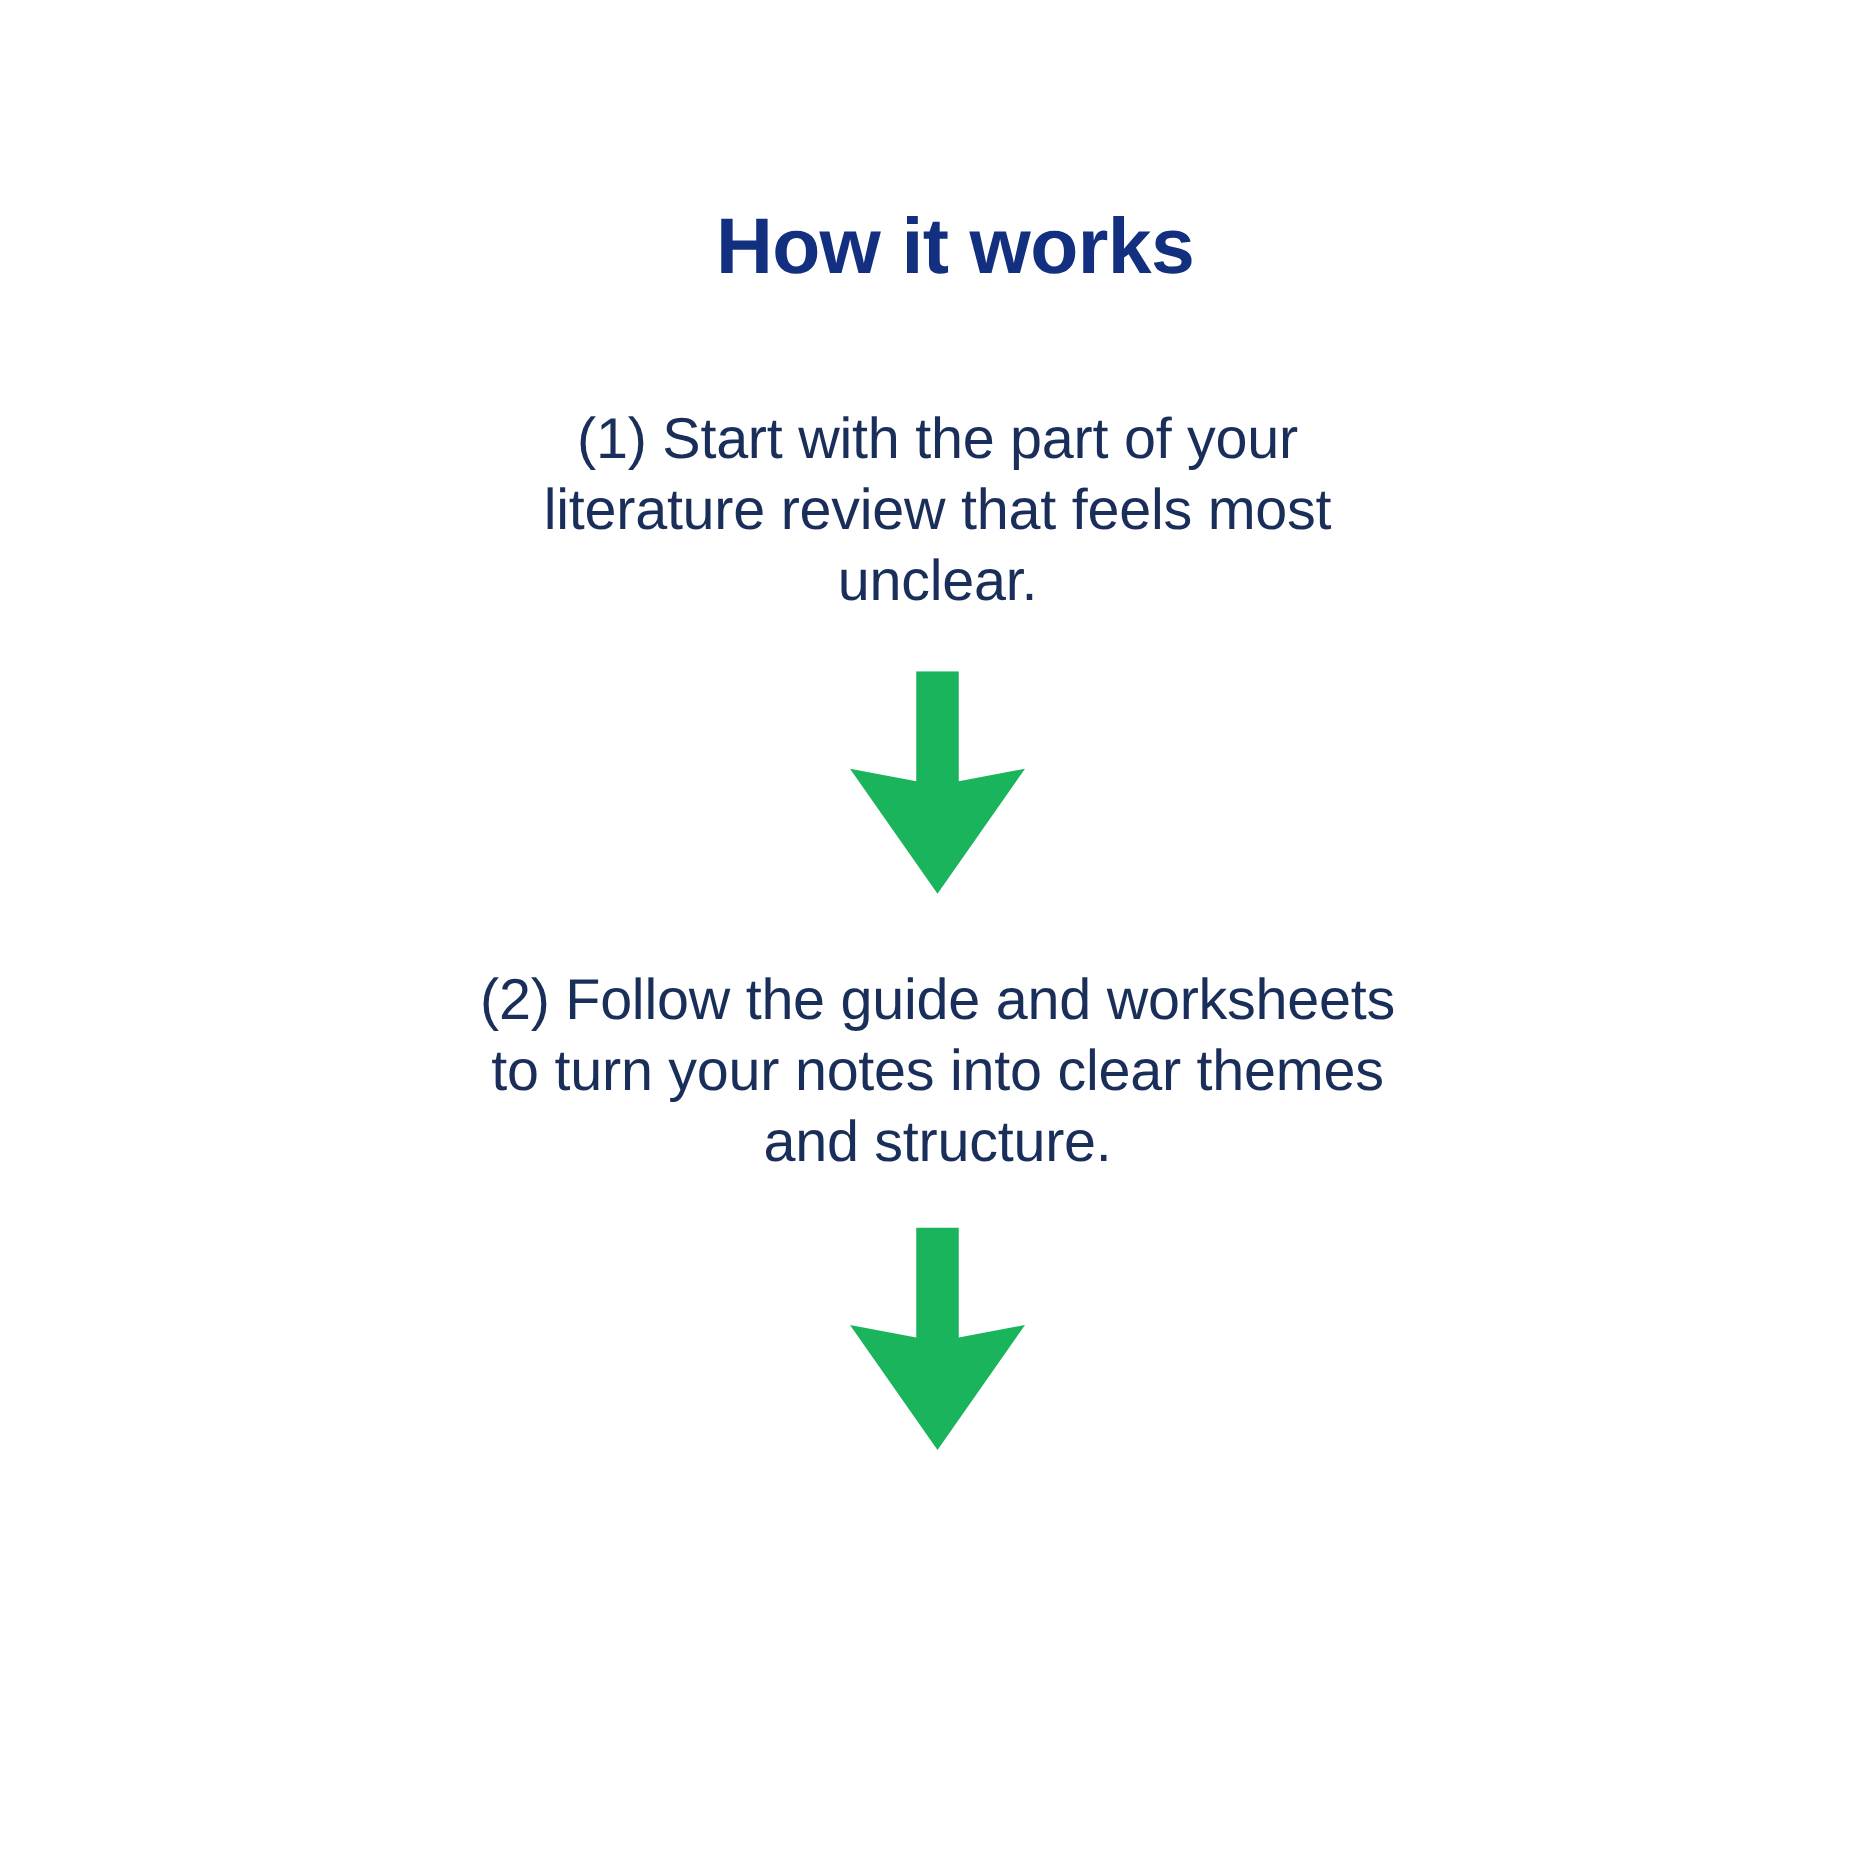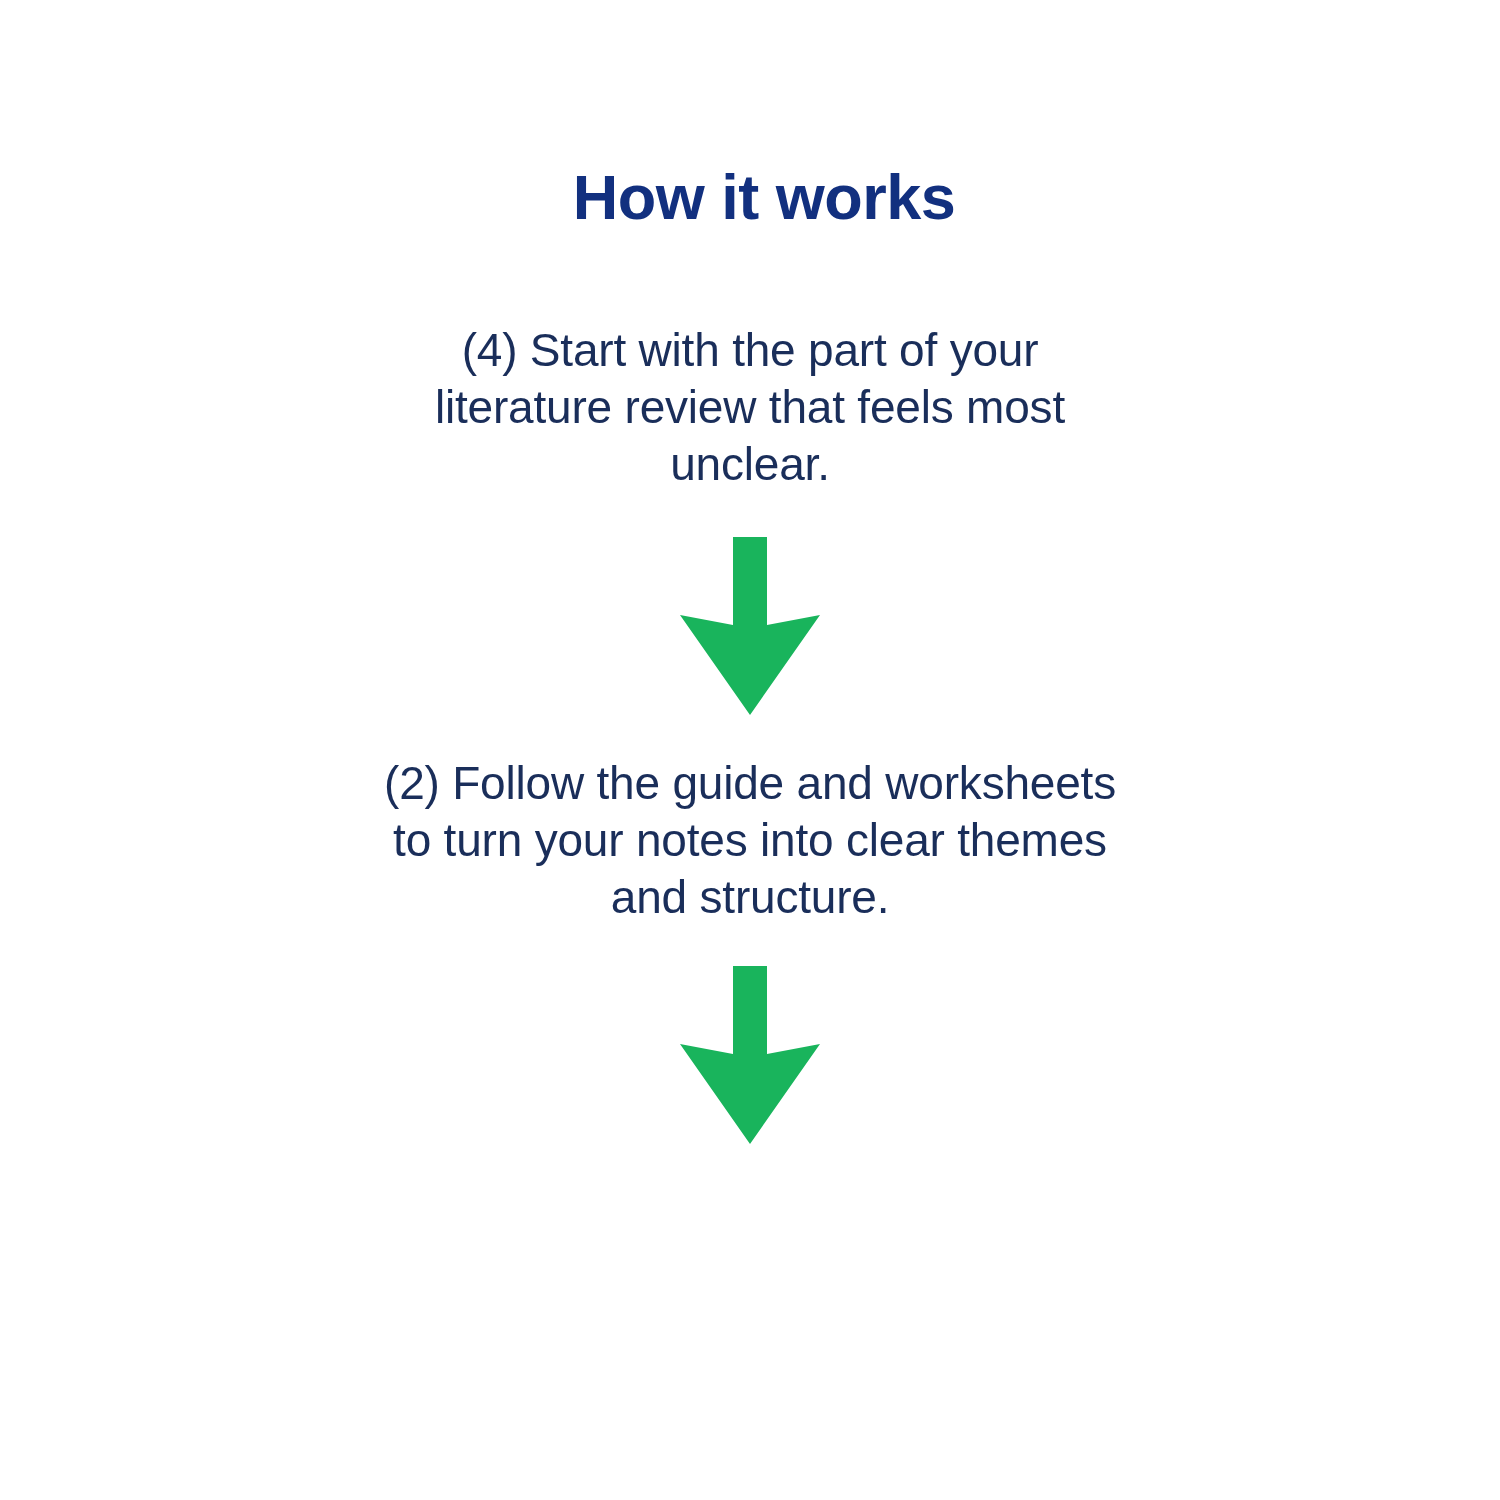--- a/index.html
+++ b/index.html
@@ -53,21 +53,21 @@
     text-align: center;
     font-size: 46px;
     font-weight: 400;
     line-height: 57px;
     color: #1a2e5a;
     letter-spacing: -0.2px;
     margin: 0;
   }
 
   .step-1 { width: 640px; }
-  .step-2 { width: 760px; }
+  .step-2 { width: 760px; margin-top: 16px; }
   .step-3 { width: 640px; }
 
   .arrow-wrap {
     width: 140px;
     height: 178px;
     margin: 44px 0 40px 0;
     display: block;
   }
   .arrow-wrap.arrow-gap-2 {
     margin: 40px 0 42px 0;
@@ -80,21 +80,21 @@
 </style>
 </head>
 <body>
 
 <div class="canvas">
 
   <h1 class="page-title">How it works</h1>
 
   <div class="steps">
 
-    <p class="step-text step-1">(4) Start with the part of your literature review that feels most unclear.</p>
+    <p class="step-text step-1">(1) Start with the part of your literature review that feels most unclear.</p>
 
     <div class="arrow-wrap">
       <svg viewBox="0 0 140 178" xmlns="http://www.w3.org/2000/svg">
         <path d="M 53 0 L 87 0 L 87 88 L 140 78 L 70 178 L 0 78 L 53 88 Z" fill="#19b45c"></path>
       </svg>
     </div>
 
     <p class="step-text step-2">(2) Follow the guide and worksheets to turn your notes into clear themes and structure.</p>
 
     <div class="arrow-wrap arrow-gap-2">

